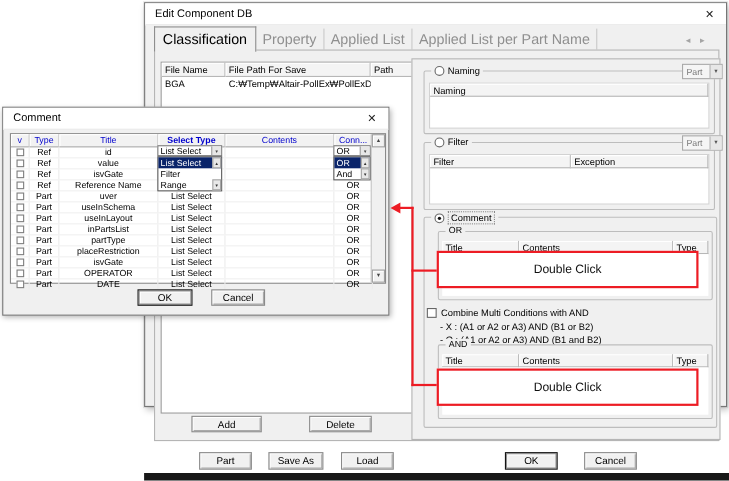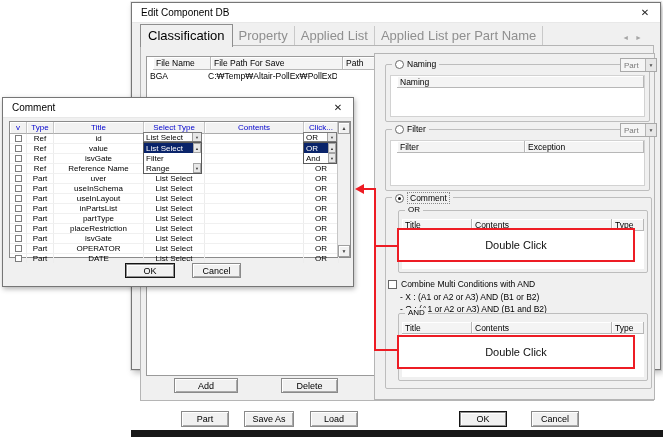--- a/index.html
+++ b/index.html
@@ -20,21 +20,21 @@
   .tab { font-size:13px; color:#8f8f8f; padding:2px 6px 3px 6px; border-right:1px solid #c9c9c9; white-space:nowrap; }
   .tab.active { color:#000; background:#f0f0f0; border:1px solid #8e8e8e; border-bottom:none;
                 padding:3px 7px 4px 7px; position:relative; top:1px; z-index:3; }
   .tab-arrows { position:absolute; top:31px; right:12px; font-size:7px; color:#a5a5a5; letter-spacing:6px; }
   .tabpage { position:absolute; left:8px; top:42px; width:514px; height:356px;
              border:1px solid #b5b5b5; background:#f0f0f0; }
 
   
   .filelist { position:absolute; left:14px; top:53px; width:232px; height:320px;
               border:1px solid #9a9a9a; background:#fff; }
-  .flex-hrow { display:flex; height:13px;margin-left:6px; }
+  .flex-hrow { display:flex; height:13px; }
   .colhdr { background:#f4f4f4; border-right:1px solid #b7b7b7; border-bottom:1px solid #b7b7b7;
             box-shadow:inset 1px 1px 0 #fff; font-size:8.5px; display:flex; align-items:center;
             padding:0 3px; white-space:nowrap; overflow:hidden; }
   .frow { display:flex; height:12px; }
   .fcell { font-size:8.5px; display:flex; align-items:center; padding:0 3px;
            white-space:nowrap; overflow:hidden; }
 
   .btn { position:absolute; display:flex; align-items:center; justify-content:center;
          background:#f1f1f1; border:1px solid #8a8a8a; font-size:9px;
          box-shadow:inset 1px 1px 0 #ffffff, inset -1px -1px 0 #a9a9a9; }
@@ -228,23 +228,23 @@
     <div class="titlebar">
       <span>Comment</span>
       <span class="close-btn">✕</span>
     </div>
 
     <div class="ctable">
       <div class="hrow" id="ctable-headers">
           <div class="hcell" style="width: 17px;">v</div>
           <div class="hcell" style="width: 27px;">Type</div>
           <div class="hcell" style="width: 90px;">Title</div>
-          <div class="hcell" style="width: 61px;">Select Type</div>
+          <div class="hcell" style="width: 61px; font-weight: bold;">Select Type</div>
           <div class="hcell" style="width: 99px;">Contents</div>
-          <div class="hcell" style="width: 35px;">Click...</div>
+          <div class="hcell" style="width: 35px;">Conn...</div>
         </div>
       <div class="crows" id="comment-rows">
           <div class="crow">
             <div class="ccell" style="width: 17px;">
               <span class="chk"></span>
             </div>
             <div class="ccell" style="width: 27px;">Ref</div>
             <div class="ccell" style="width: 90px;">id</div>
             <div class="ccell" style="width: 61px;">List Select</div>
             <div class="ccell" style="width: 99px;"></div>

